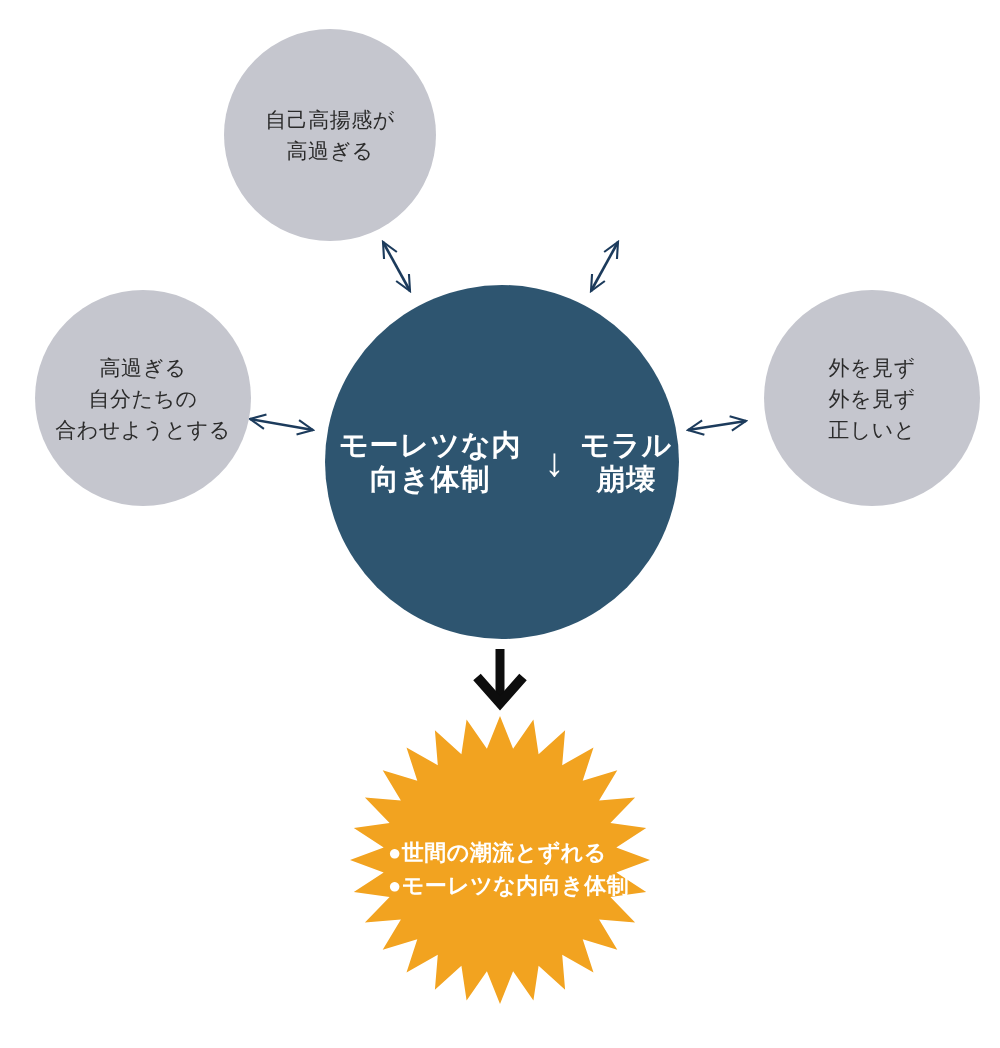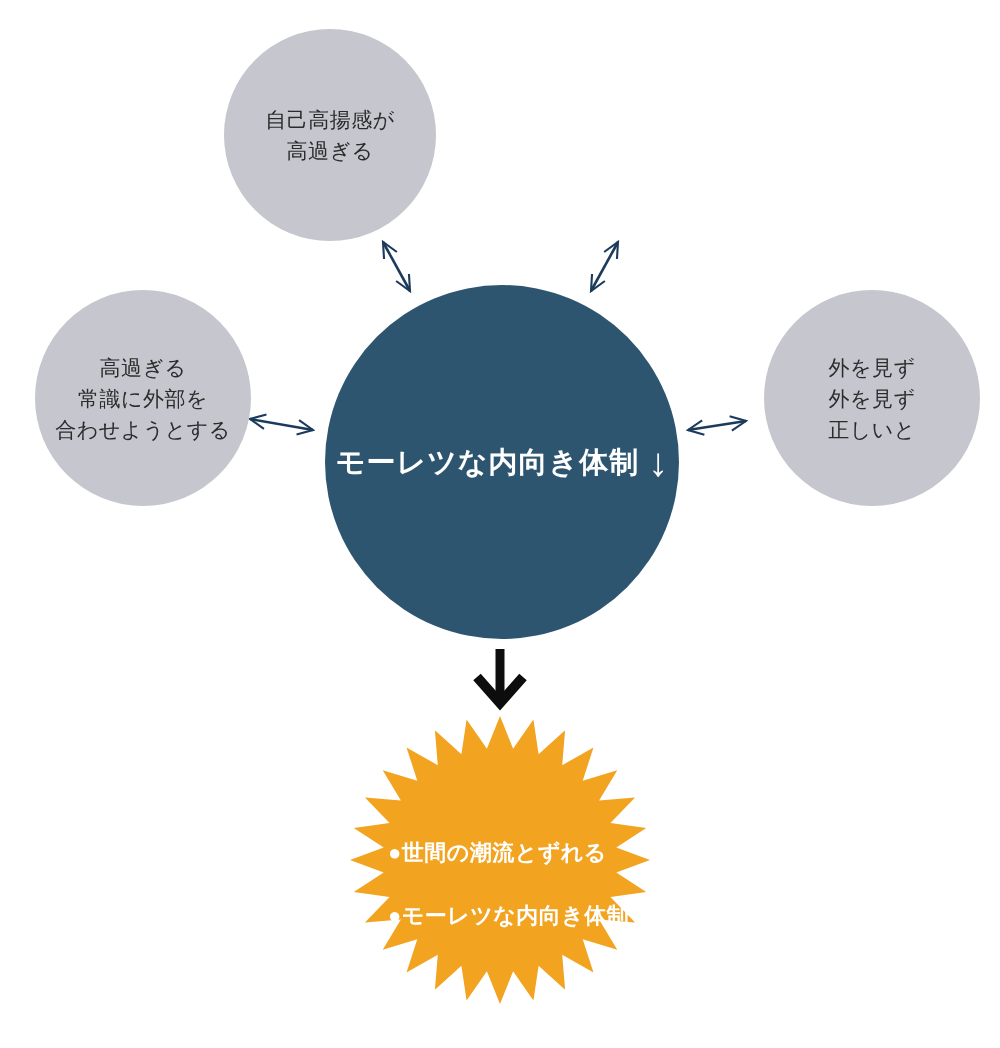--- a/index.html
+++ b/index.html
@@ -57,21 +57,21 @@
     font-weight:400;
   }
   .star-label {
     position:absolute;
     left:388px; top:836px;
     color:var(--starburst-text,#ffffff);
     font-size:22px;
     line-height:33px;
     font-weight:bold;
     letter-spacing:0.5px;
-    display:flex; flex-direction:column;gap:30px;
+    display:flex; flex-direction:column;
   }
 </style>
 </head>
 <body>
 
 <div class="canvas">
 
   <svg class="layer" width="1000" height="1048" viewBox="0 0 1000 1048">
     <defs>
       <marker id="openhead" viewBox="0 0 12 12" refX="10.5" refY="6" markerWidth="7.5" markerHeight="7.5" orient="auto-start-reverse" markerUnits="strokeWidth">
@@ -96,37 +96,38 @@
     <div class="sat-lines">
       <span>自己高揚感が</span>
       <span>高過ぎる</span>
     </div>
   </div>
 
 
   <div class="circle satellite sat-left">
     <div class="sat-lines">
       <span>高過ぎる</span>
-      <span>常識に外部を</span>
+      <span>自分たちの</span>
       <span>合わせようとする</span>
     </div>
   </div>
 
   <div class="circle satellite sat-right">
     <div class="sat-lines">
       <span>外を見ず</span>
       <span>外を見ず</span>
       <span>正しいと</span>
     </div>
   </div>
 
   <div class="circle center-circle">
     <div class="center-stack">
       <span class="center-line">モーレツな内向き体制</span>
       <span class="center-arrow-glyph">↓</span>
+      <span class="center-line">モラル崩壊</span>
     </div>
   </div>
 
   <div class="star-label">
     <span>●世間の潮流とずれる</span>
     <span>●モーレツな内向き体制</span>
   </div>
 
 </div>
 

